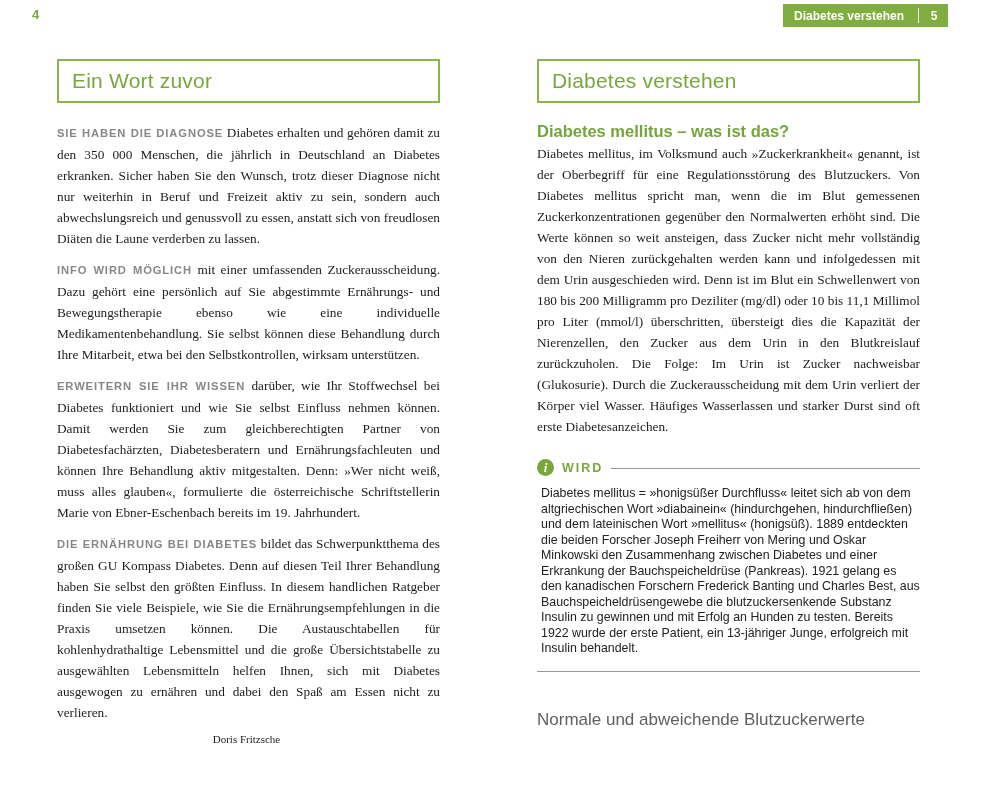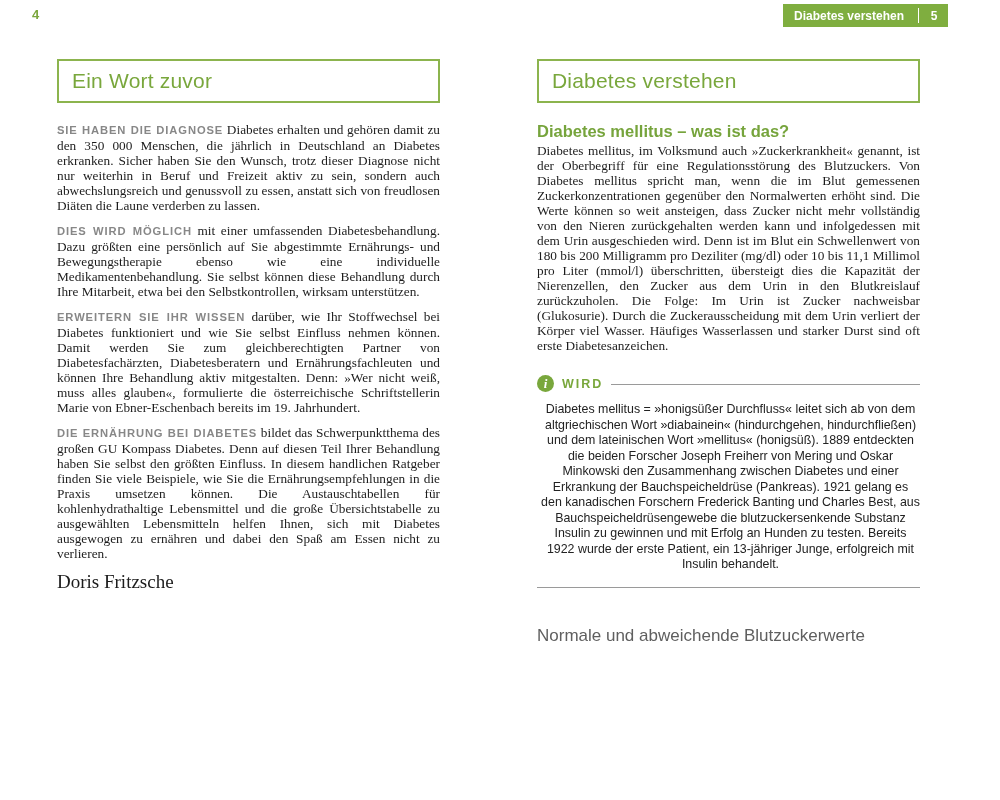--- a/index.html
+++ b/index.html
@@ -45,31 +45,31 @@
   }
   .title-box h1 {
     margin: 0;
     font-family: "Liberation Sans", sans-serif;
     font-size: 21px; font-weight: 400;
     color: #79a73c; letter-spacing: 0.2px; text-align: center;
   }
 
   p.body {
     margin: 0 0 10px 0;
-    font-size: 13.3px; line-height: 15px;
+    font-size: 13.3px; line-height: 21px;
     text-align: justify;
   }
   .lead {
     font-family: "Liberation Sans", sans-serif;
     font-size: 11.2px; font-weight: bold;
     letter-spacing: 0.9px; color: #878787;
   }
   .signature {
-    text-align: left;
-    font-size: 19px; margin-top: 6px; padding-right: 4px;
+    text-align: center;
+    font-size: 11px; margin-top: 6px; padding-right: 4px;
   }
 
   h2.green-heading {
     margin: 24px 0 2px 0;
     font-family: "Liberation Sans", sans-serif;
     font-size: 16.5px; font-weight: bold; color: #76a43c;
   }
   h2.gray-heading {
     margin: 38px 0 10px 0;
     font-family: "Liberation Sans", sans-serif;
@@ -96,42 +96,42 @@
   .info-label {
     font-family: "Liberation Sans", sans-serif;
     font-size: 12.5px; font-weight: bold;
     letter-spacing: 2px; color: #79a73c;
   }
   .info-rule { flex: 1; border-top: 1px solid #9a9a9a; margin-top: 1px; }
   p.info-body {
     margin: 0; padding-left: 4px;
     font-family: "Liberation Sans", sans-serif;
     font-size: 12.4px; line-height: 15.5px;
-    color: #222222; text-align: center;
+    color: #222222; text-align: left;
   }
 </style>
 </head>
 <body>
 
 <div class="folio-left">4</div>
 
 <div class="banner">
   <span class="banner-label">Diabetes verstehen</span>
   <span class="banner-divider"></span>
   <span class="banner-num">5</span>
 </div>
 
 <div class="col col-left">
   <div class="title-box">
     <h1>Ein Wort zuvor</h1>
   </div>
 
   <p class="body"><span class="lead">SIE HABEN DIE DIAGNOSE</span> <span>Diabetes erhalten und gehören damit zu den 350 000 Menschen, die jährlich in Deutschland an Diabetes erkranken. Sicher haben Sie den Wunsch, trotz dieser Diagnose nicht nur weiterhin in Beruf und Freizeit aktiv zu sein, sondern auch abwechslungsreich und genussvoll zu essen, anstatt sich von freudlosen Diäten die Laune verderben zu lassen.</span></p>
 
-  <p class="body"><span class="lead">DIES WIRD MÖGLICH</span> <span>mit einer umfassenden Diabetesbehandlung. Dazu größten eine persönlich auf Sie abgestimmte Ernährungs- und Bewegungstherapie ebenso wie eine individuelle Medikamentenbehandlung. Sie selbst können diese Behandlung durch Ihre Mitarbeit, etwa bei den Selbstkontrollen, wirksam unterstützen.</span></p>
+  <p class="body"><span class="lead">INFO WIRD MÖGLICH</span> <span>mit einer umfassenden Zuckerausscheidung. Dazu gehört eine persönlich auf Sie abgestimmte Ernährungs- und Bewegungstherapie ebenso wie eine individuelle Medikamentenbehandlung. Sie selbst können diese Behandlung durch Ihre Mitarbeit, etwa bei den Selbstkontrollen, wirksam unterstützen.</span></p>
 
   <p class="body"><span class="lead">ERWEITERN SIE IHR WISSEN</span> <span>darüber, wie Ihr Stoffwechsel bei Diabetes funktioniert und wie Sie selbst Einfluss nehmen können. Damit werden Sie zum gleichberechtigten Partner von Diabetesfachärzten, Diabetesberatern und Ernährungsfachleuten und können Ihre Behandlung aktiv mitgestalten. Denn: »Wer nicht weiß, muss alles glauben«, formulierte die österreichische Schriftstellerin Marie von Ebner-Eschenbach bereits im 19. Jahrhundert.</span></p>
 
   <p class="body"><span class="lead">DIE ERNÄHRUNG BEI DIABETES</span> <span>bildet das Schwerpunktthema des großen GU Kompass Diabetes. Denn auf diesen Teil Ihrer Behandlung haben Sie selbst den größten Einfluss. In diesem handlichen Ratgeber finden Sie viele Beispiele, wie Sie die Ernährungsempfehlungen in die Praxis umsetzen können. Die Austauschtabellen für kohlenhydrathaltige Lebensmittel und die große Übersichtstabelle zu ausgewählten Lebensmitteln helfen Ihnen, sich mit Diabetes ausgewogen zu ernähren und dabei den Spaß am Essen nicht zu verlieren.</span></p>
 
   <div class="signature">Doris Fritzsche</div>
 </div>
 
 <div class="col col-right">
   <div class="title-box">

